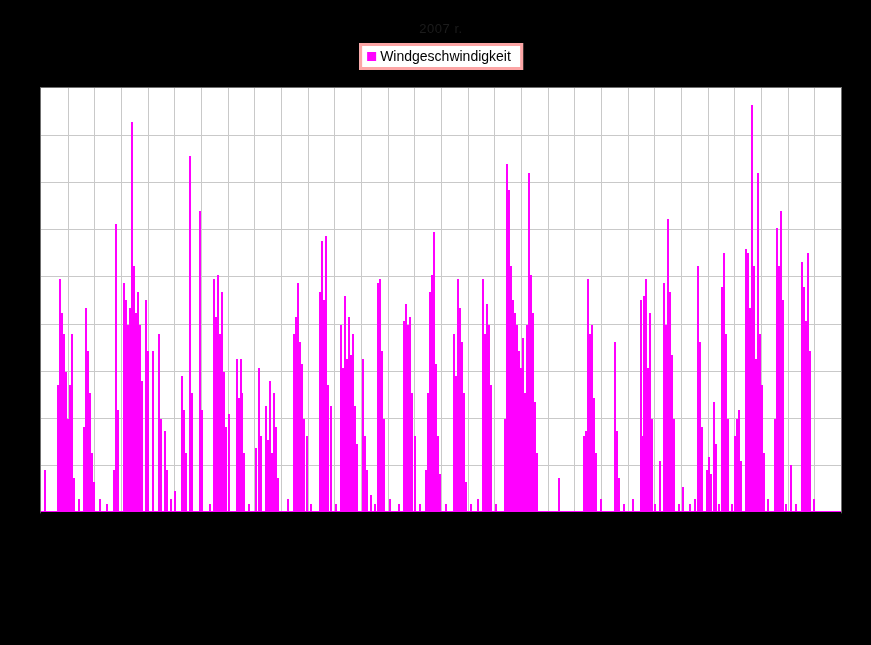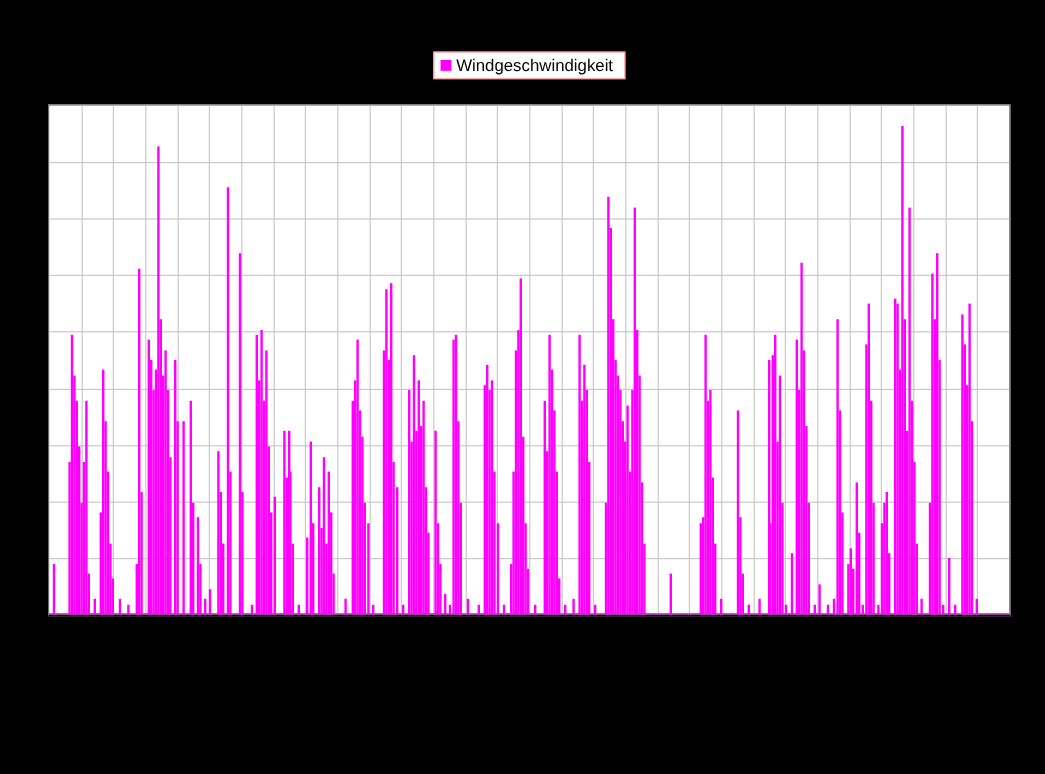--- a/index.html
+++ b/index.html
@@ -19,21 +19,21 @@
     letter-spacing:0.5px;
   }
   .legend{
     position:absolute;
     top:43px;left:441px;
     transform:translateX(-50%);
     display:inline-flex;
     align-items:center;
     gap:4px;
     background:#ffffff;
-    border:1px solid #fca5a5;
+    border:3px solid #fca5a5;
     padding:2px 9px 3px 5px;
     font-size:14px;
     color:#000;
     white-space:nowrap;
   }
   .swatch{
     display:inline-block;
     width:9px;height:9px;
     background:var(--series-color,#ff00ff);
   }
@@ -50,20 +50,21 @@
   .vline{position:absolute;top:0;bottom:0;width:1px;background:var(--grid-color,#c9c9c9);}
   .hline{position:absolute;left:0;right:0;height:1px;background:var(--grid-color,#c9c9c9);}
   .zero-line{top:auto;height:1px;background:var(--series-color,#ff00ff);}
   .bar{position:absolute;bottom:0;width:2px;background:var(--series-color,#ff00ff);}
 </style>
 </head>
 <body>
 
 <div class="stage">
 
+  <div class="chart-title" style="color: rgb(28, 28, 28);">2007 r.</div>
 
   <div class="legend">
     <span class="swatch"></span>
     <span>Windgeschwindigkeit</span>
   </div>
 
   <div class="plot">
     <div class="grid">
         <div class="vline" style="left: 3.33333%;"></div>
         <div class="vline" style="left: 6.66667%;"></div>

